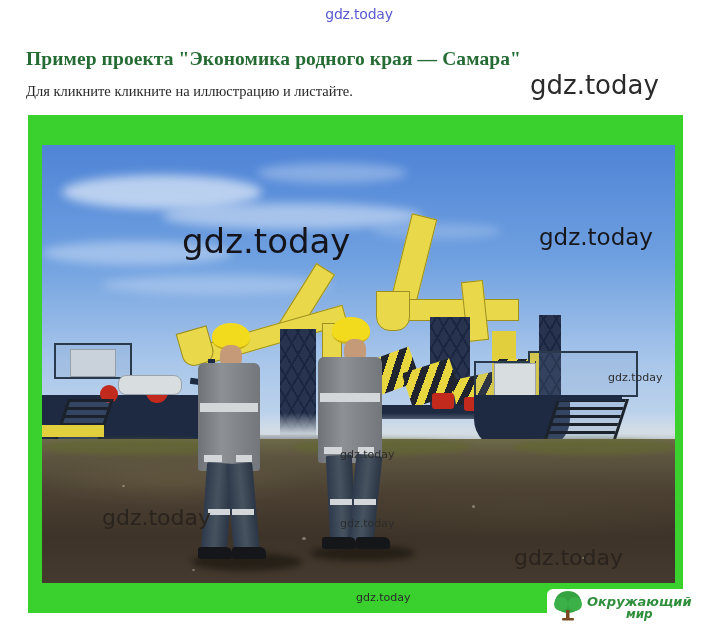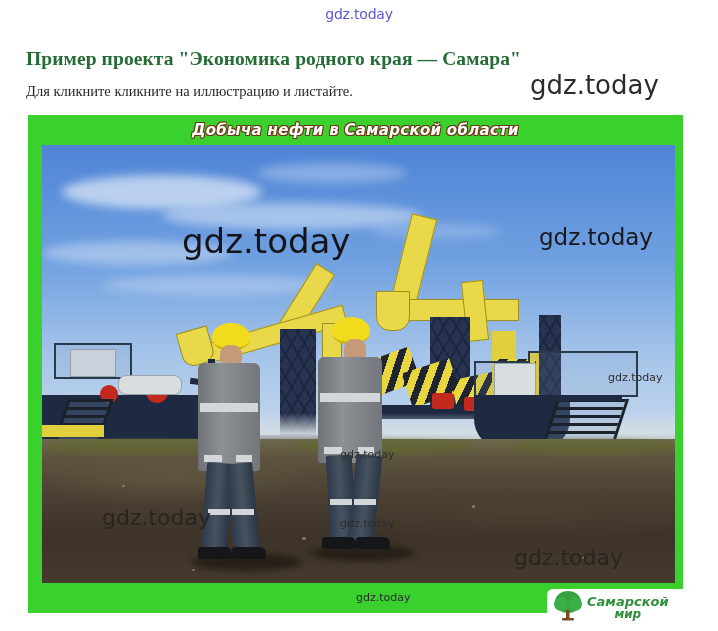--- a/index.html
+++ b/index.html
@@ -289,21 +289,20 @@
 <body>
 
 <div class="top-watermark">gdz.today</div>
 
 <div class="page-title">Пример проекта "Экономика родного края — Самара"</div>
 <div class="page-subtitle">Для кликните кликните на иллюстрацию и листайте.</div>
 <div class="header-watermark">gdz.today</div>
 
 <div class="gallery-frame">
 
-  <div class="gallery-caption">Добыча нефти в Самарской области</div>
 
   <div class="photo">
 
     <div class="sky"></div>
     <div class="cloud c1"></div>
     <div class="cloud c2"></div>
     <div class="cloud c3"></div>
     <div class="cloud c4"></div>
     <div class="cloud c5"></div>
     <div class="cloud c6"></div>
@@ -426,16 +425,16 @@
   <span>
     <svg width="30" height="32" viewBox="0 0 30 32" aria-hidden="true">
       <ellipse cx="15" cy="12" rx="13" ry="11" fill="#35a341"></ellipse>
       <ellipse cx="8" cy="14" rx="7" ry="7" fill="#3cb048"></ellipse>
       <ellipse cx="22" cy="14" rx="7" ry="7" fill="#3cb048"></ellipse>
       <rect x="13" y="20" width="3.5" height="9" fill="#7a4a22"></rect>
       <rect x="9" y="28" width="12" height="2.5" rx="1" fill="#7a4a22"></rect>
     </svg>
   </span>
   <span class="logo-text">
-    <span class="l1">Самарской</span>
+    <span class="l1">Окружающий</span>
     <span class="l2">мир</span>
   </span>
 </div>
 
 </body></html>

